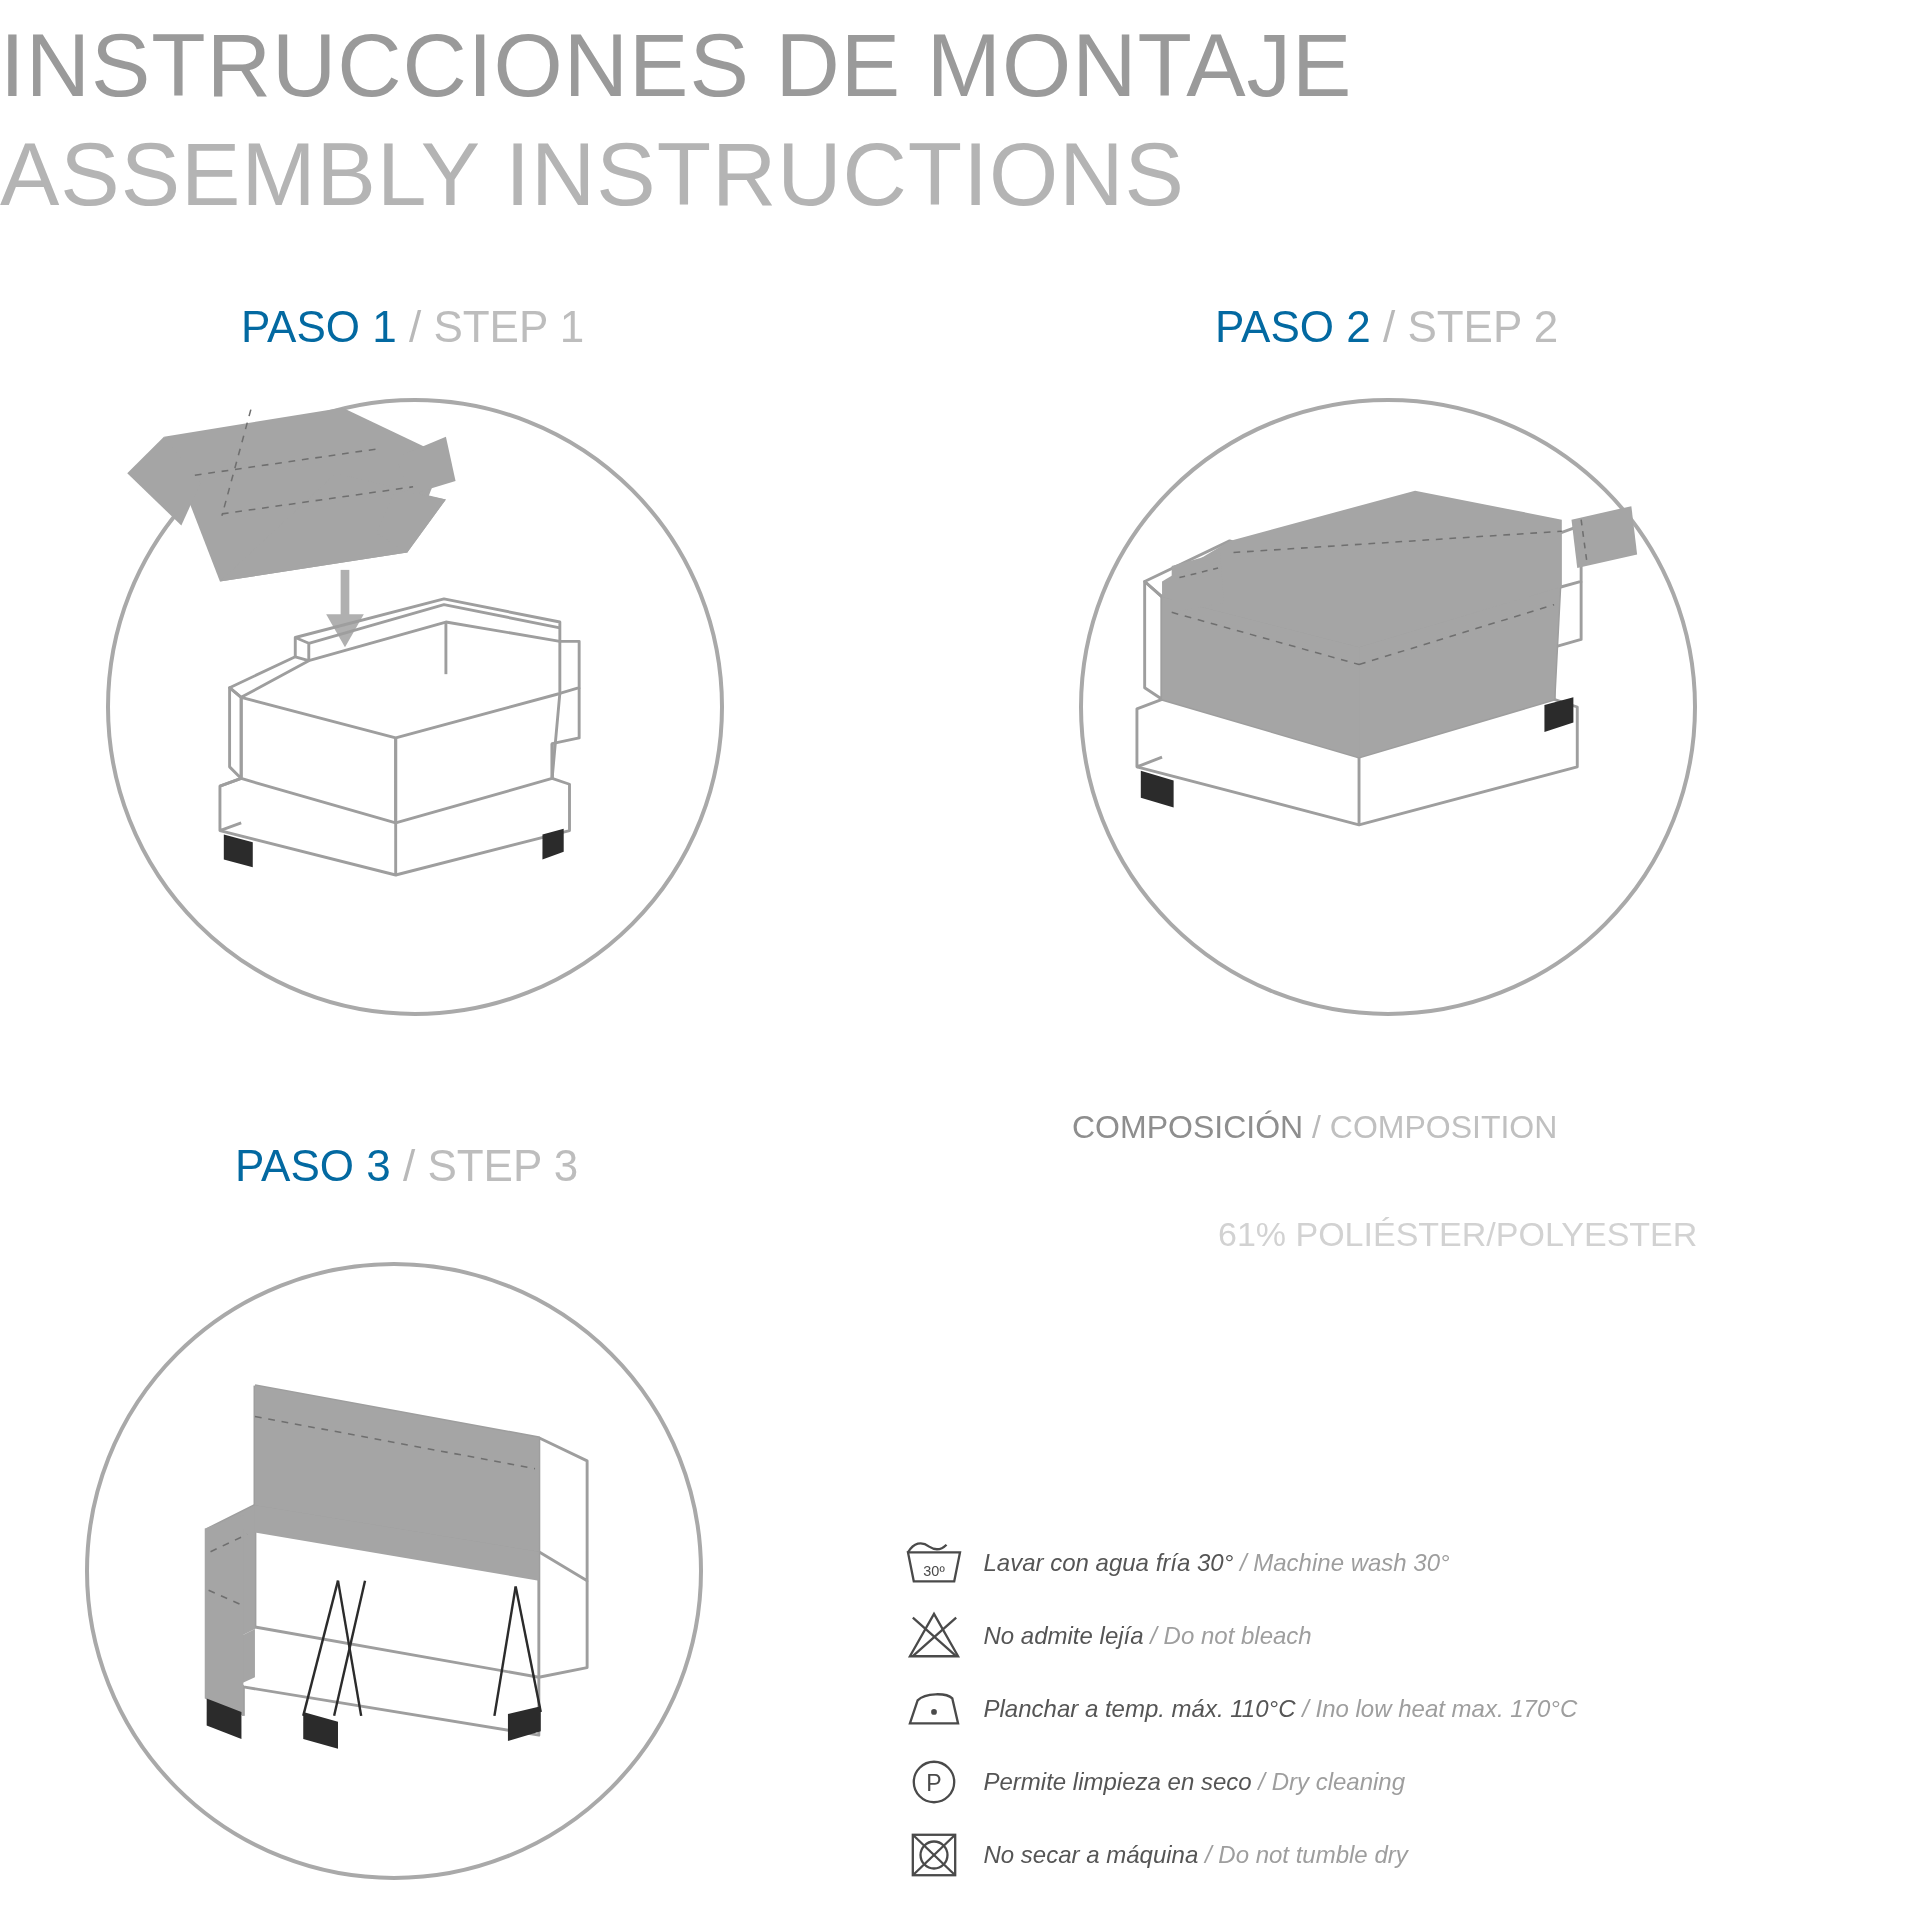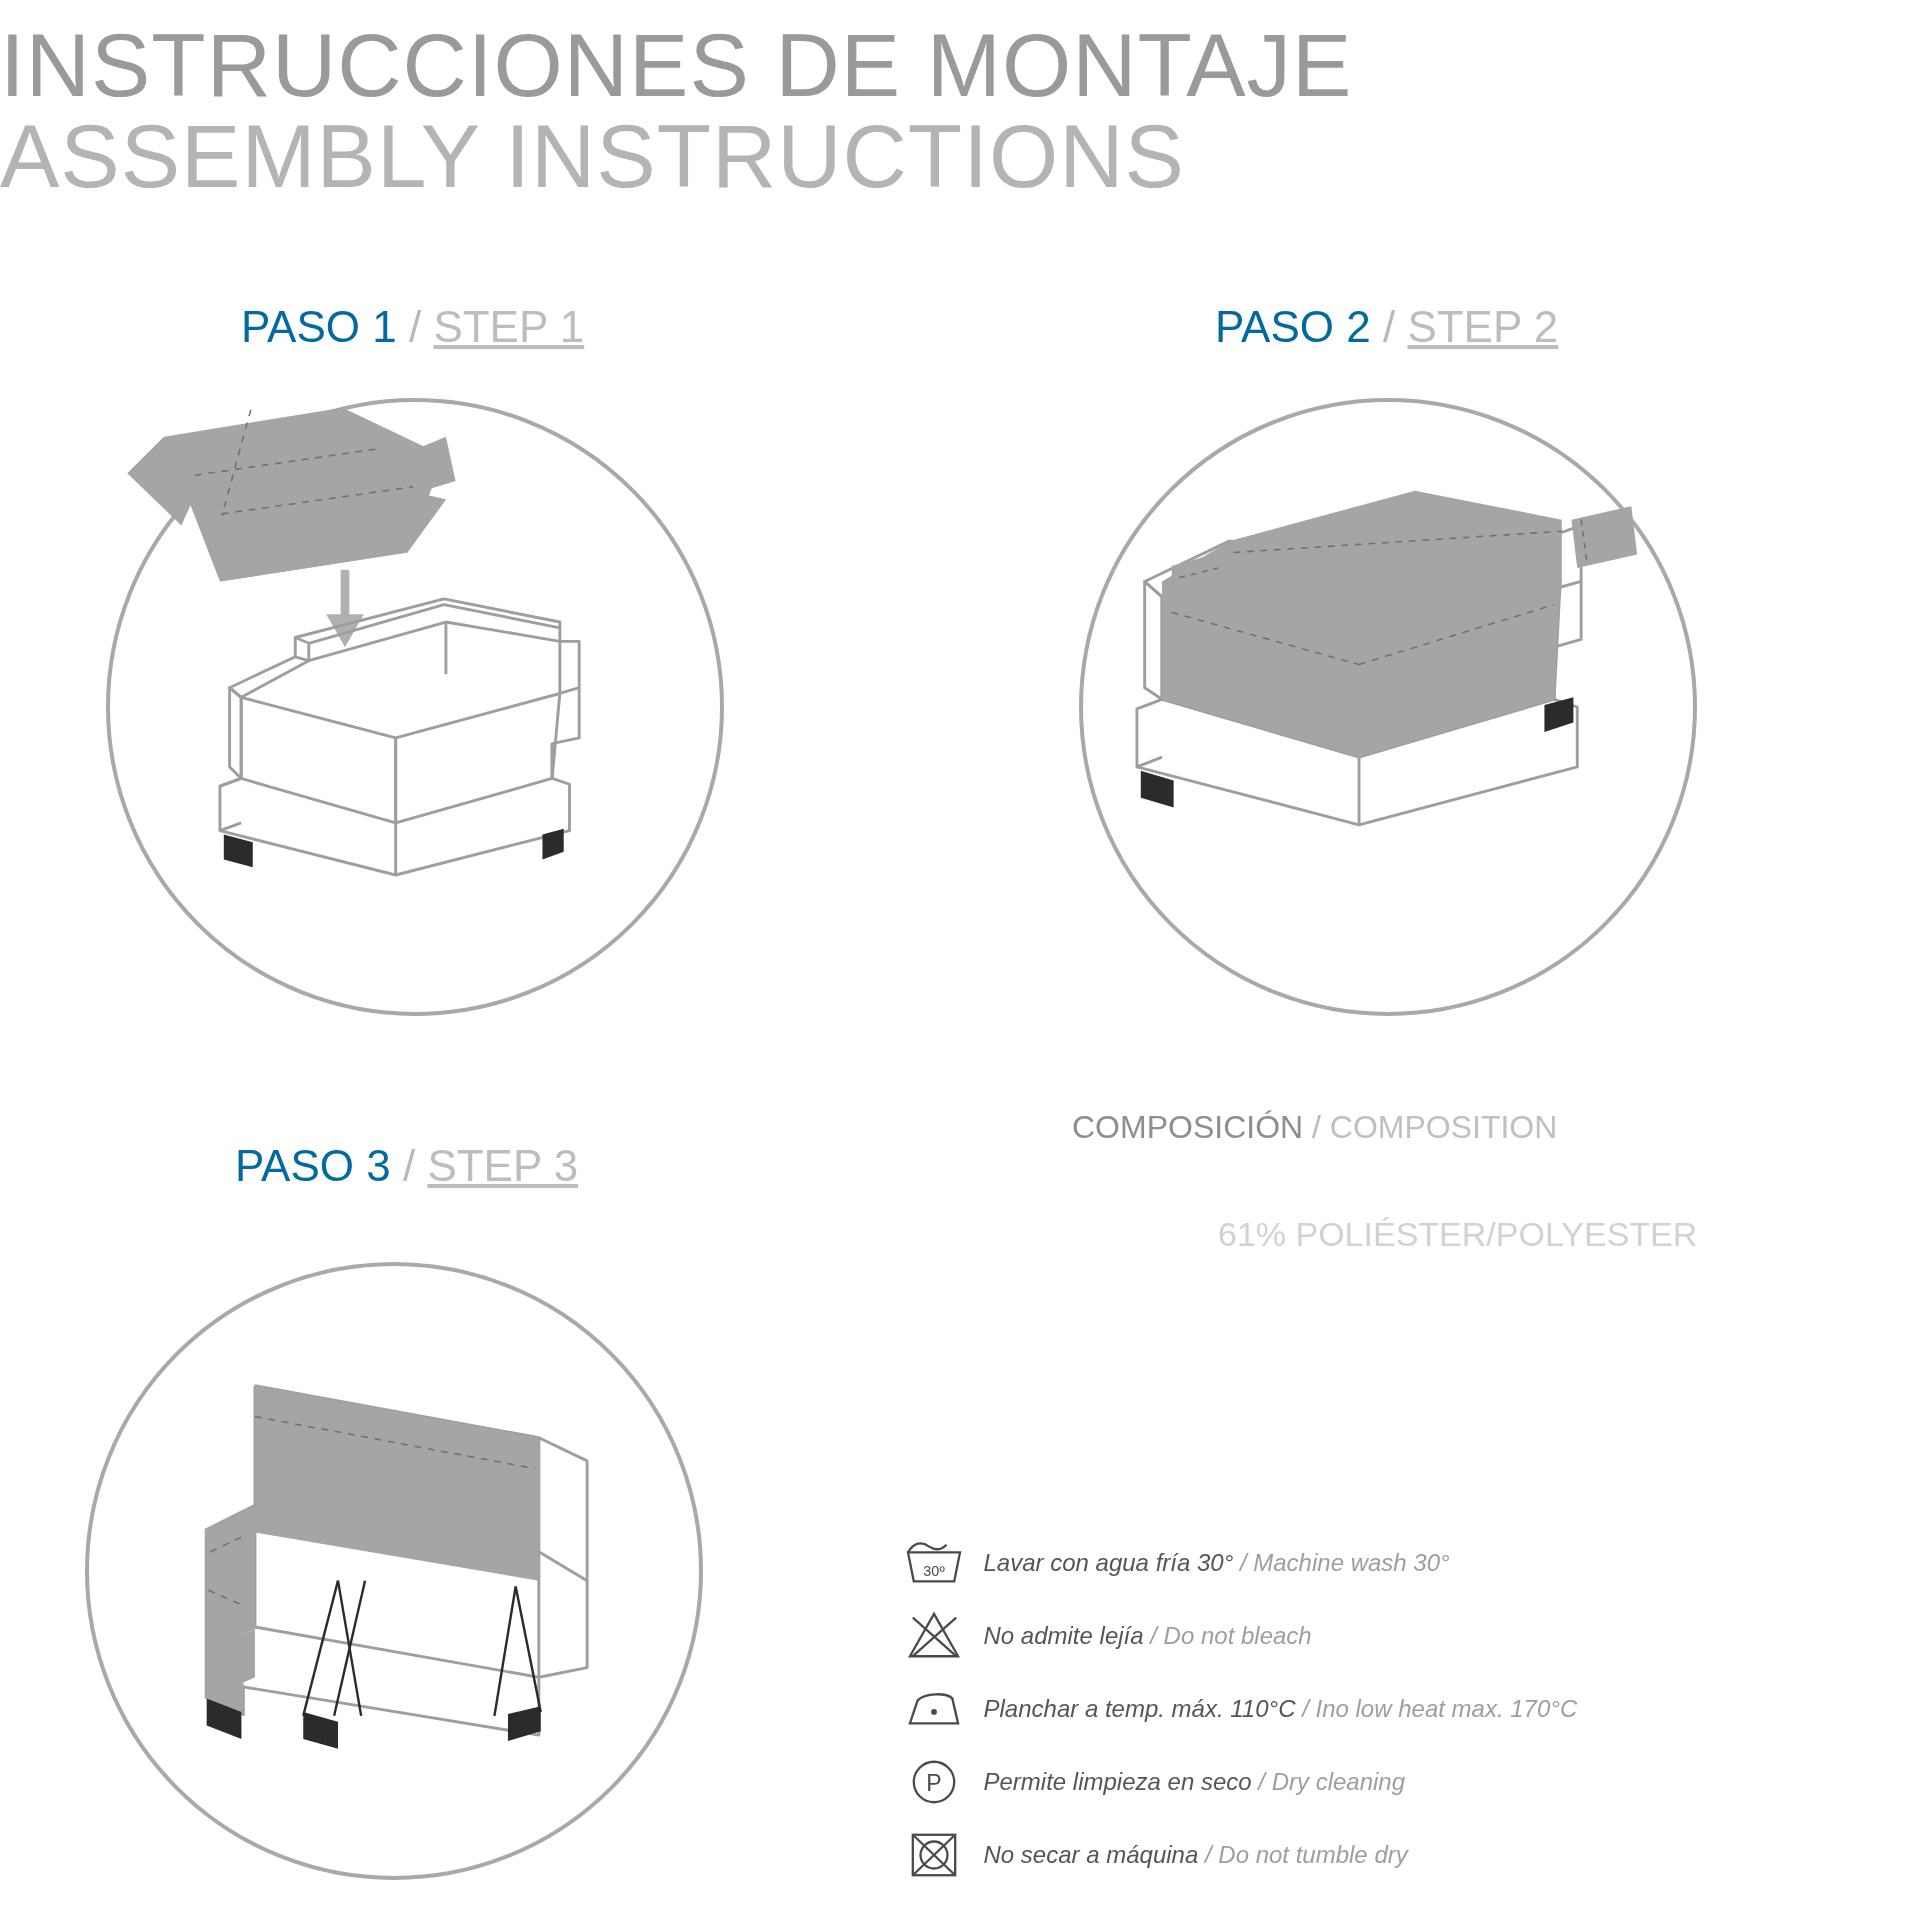--- a/index.html
+++ b/index.html
@@ -34,34 +34,34 @@
     letter-spacing: 1px;
     color: #9a9a9a;
     line-height: 1.0;
     font-weight: 400;
   }
   .title-sub {
     font-size: 89px;
     letter-spacing: 1px;
     color: #b4b4b4;
     line-height: 1.05;
-    margin-top: 0;
+    margin-top: 18px;
     font-weight: 400;
   }
 
   
   .step-head {
     position: absolute;
     font-size: 44px;
     white-space: nowrap;
     font-weight: 400;
   }
   .step-head .es { color: #0369a1; }
   .step-head .sep { color: #b9b9b9; }
-  .step-head .en { color: #bdbdbd; text-decoration: underline; }
+  .step-head .en { color: #bdbdbd; }
 
   #head-step1 { left: 241px; top: 302px; }
   #head-step2 { left: 1215px; top: 302px; }
   #head-step3 { left: 235px; top: 1141px; }
 
   #head-comp {
     position: absolute;
     left: 1072px;
     top: 1109px;
     font-size: 32px;

